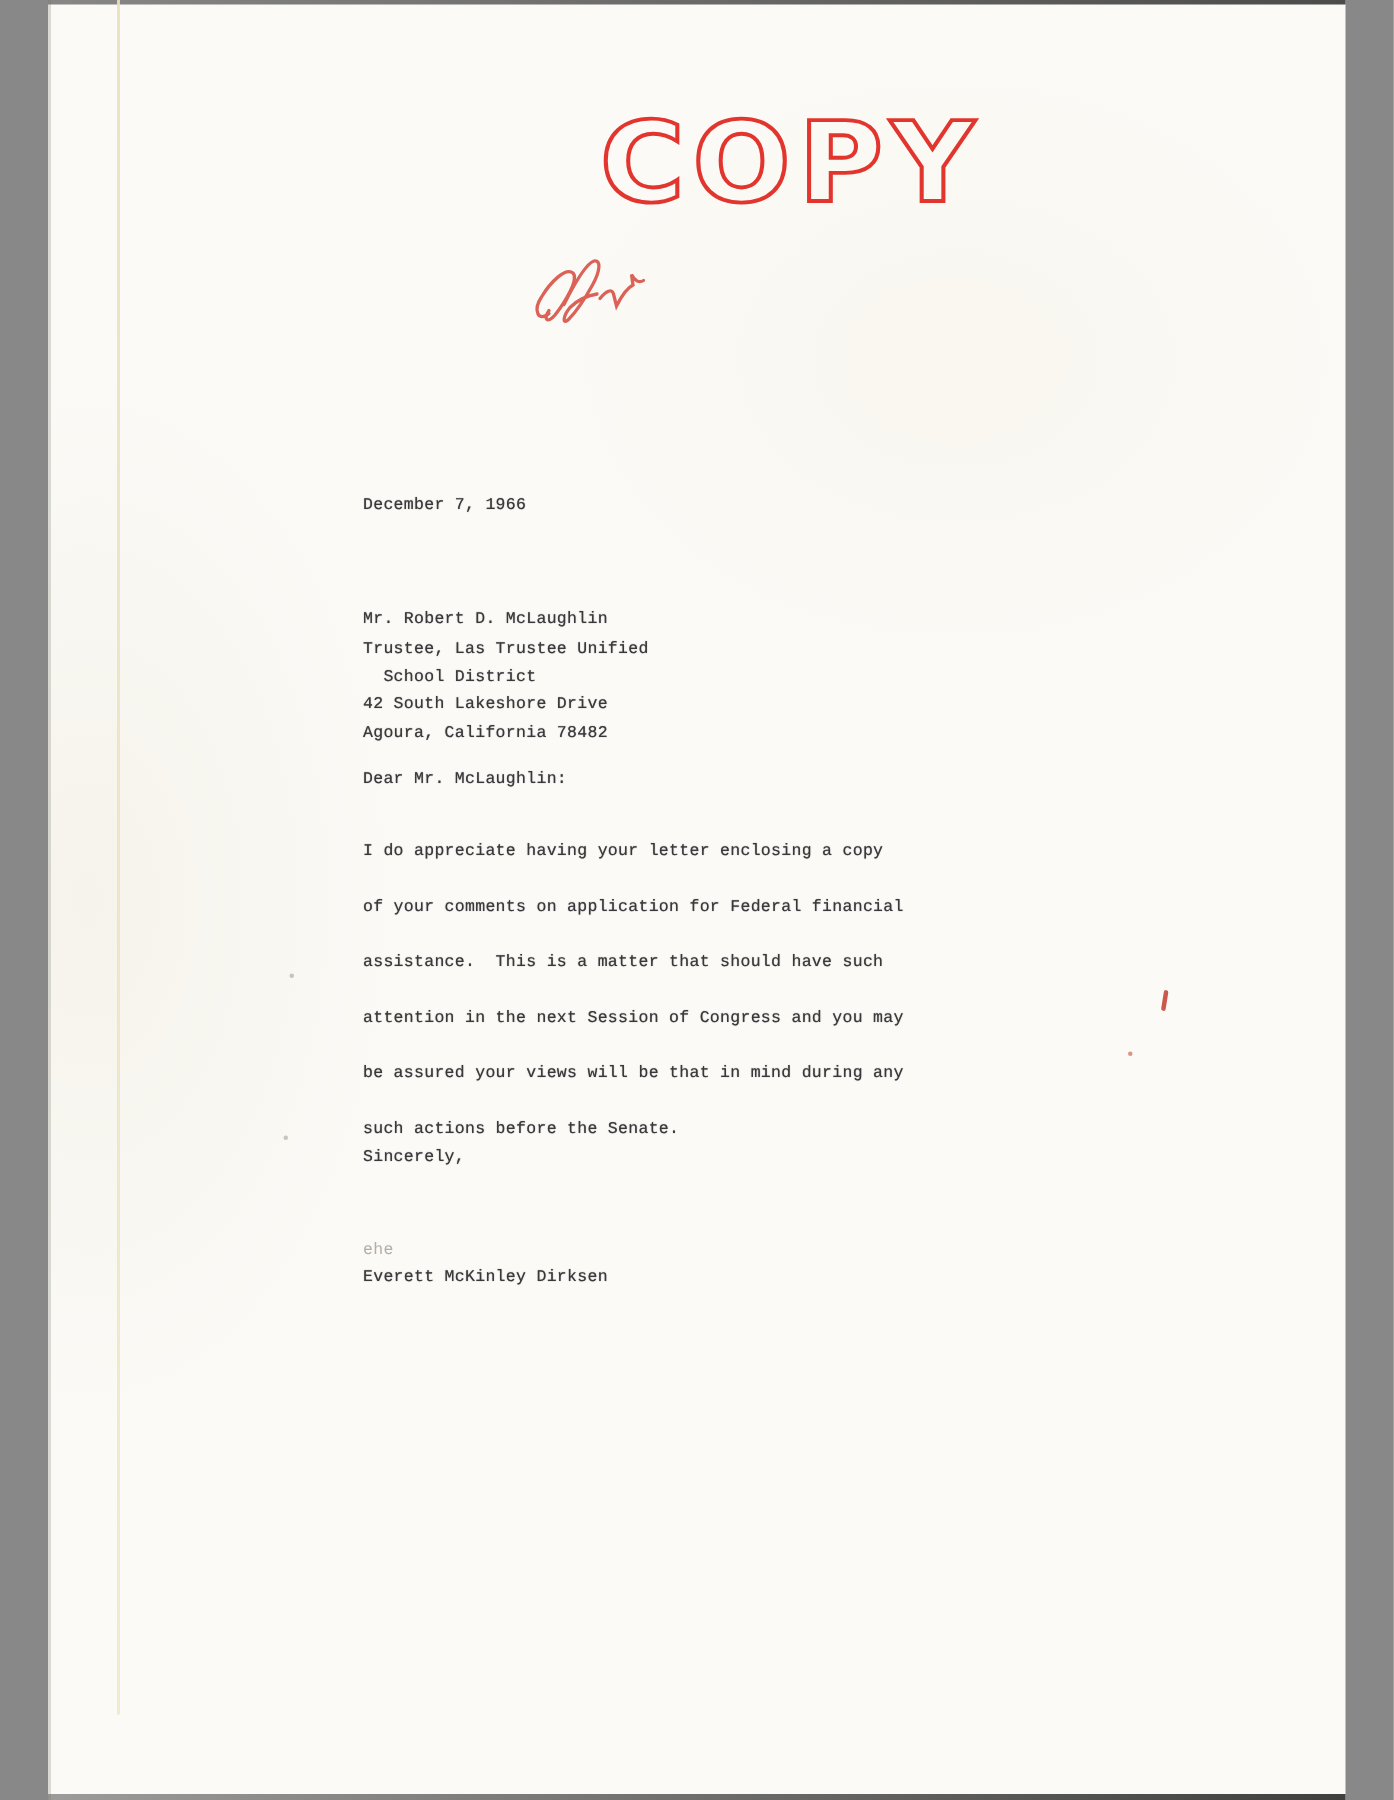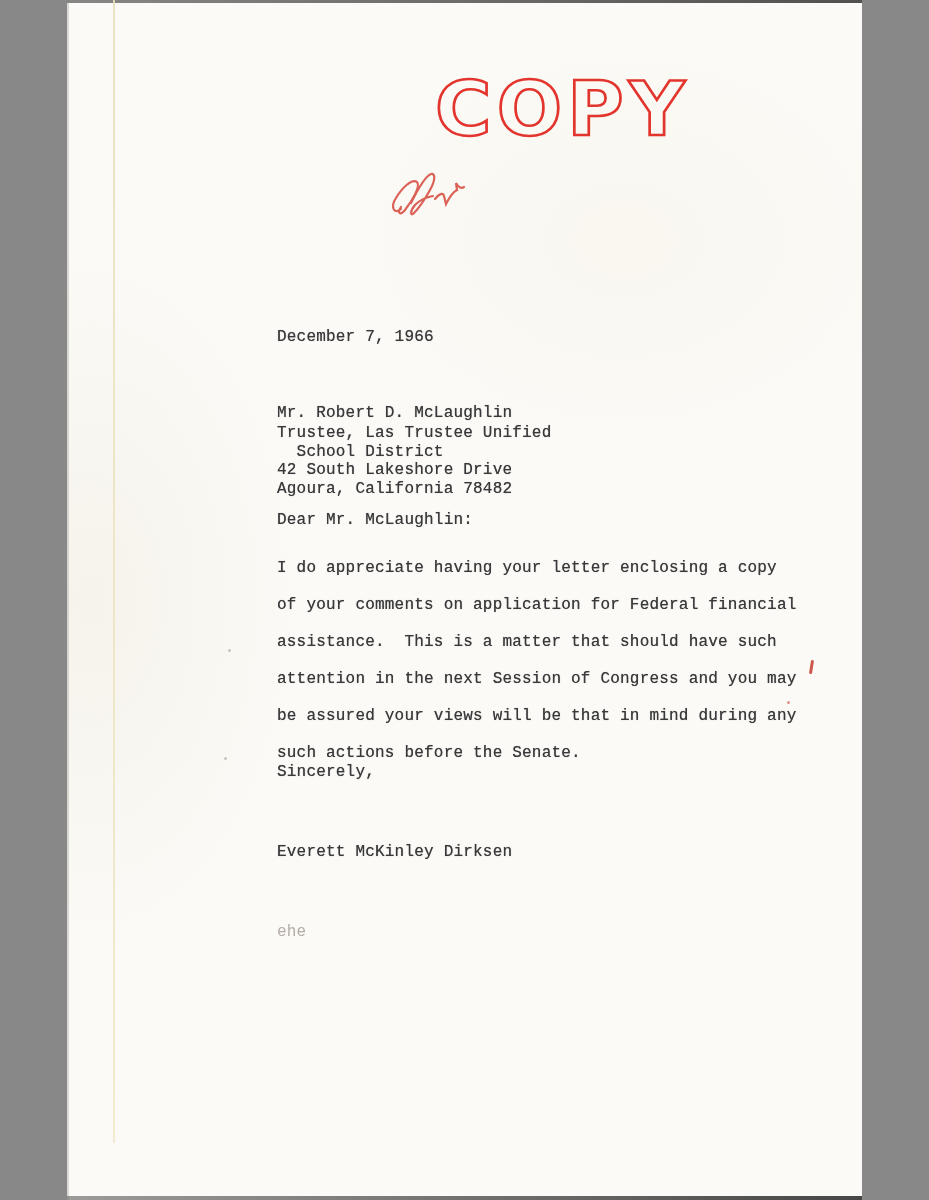--- a/index.html
+++ b/index.html
@@ -2,21 +2,21 @@
 <html><head>
 <meta charset="utf-8">
 <style>
   html, body {
     margin: 0;
     padding: 0;
     background: #888;
   }
   .scan-page {
     position: relative;
-    width: 795px;
+    width: 865px;
     height: 1200px;
     margin: 0 auto;
     background:
       radial-gradient(ellipse 400px 300px at 70% 20%, rgba(244,240,226,0.35), rgba(244,240,226,0) 70%),
       radial-gradient(ellipse 300px 500px at 3% 50%, rgba(240,236,224,0.5), rgba(240,236,224,0) 70%),
       #fbfaf6;
     overflow: hidden;
     font-family: "Liberation Mono", "DejaVu Sans Mono", monospace;
   }
   
@@ -52,21 +52,21 @@
   }
   
   .hand-initials {
     position: absolute; left: 320px; top: 163px;
   }
   
   .tw {
     position: absolute;
     left: 210px;
     color: #39393b;
-    font-size: 16px;
+    font-size: 11px;
     line-height: 19px;
     white-space: pre;
     text-shadow: 0 0 0.7px rgba(57,57,59,0.75);
     letter-spacing: 0.2px;
   }
   .body-line { line-height: 37px; height: 37px; text-align: center; }
   .faint { color: #b4ada7; text-shadow: none; }
   .red-tick {
     position: absolute; left: 743px; top: 660px; width: 3px; height: 14px;
     background: #c33b2e; border-radius: 2px;
@@ -121,20 +121,20 @@
     <div class="tw body-line" style="top:624px">assistance.  This is a matter that should have such</div>
     <div class="tw body-line" style="top:661px">attention in the next Session of Congress and you may</div>
     <div class="tw body-line" style="top:698px">be assured your views will be that in mind during any</div>
     <div class="tw body-line" style="top:735px">such actions before the Senate.</div>
   </div>
 
   <div class="tw" style="top:763px">Sincerely,</div>
 
   <div class="tw" style="top:843px">Everett McKinley Dirksen</div>
 
-  <div class="tw faint" style="top:923px">ehe</div>
+  <div class="tw faint" style="top:825px">ehe</div>
 
   <div class="red-tick"></div>
   <div class="red-dot"></div>
   <div class="speck" style="left:161px; top:649px"></div>
   <div class="speck" style="left:157px; top:757px"></div>
 
 </div>
 
 </body></html>

